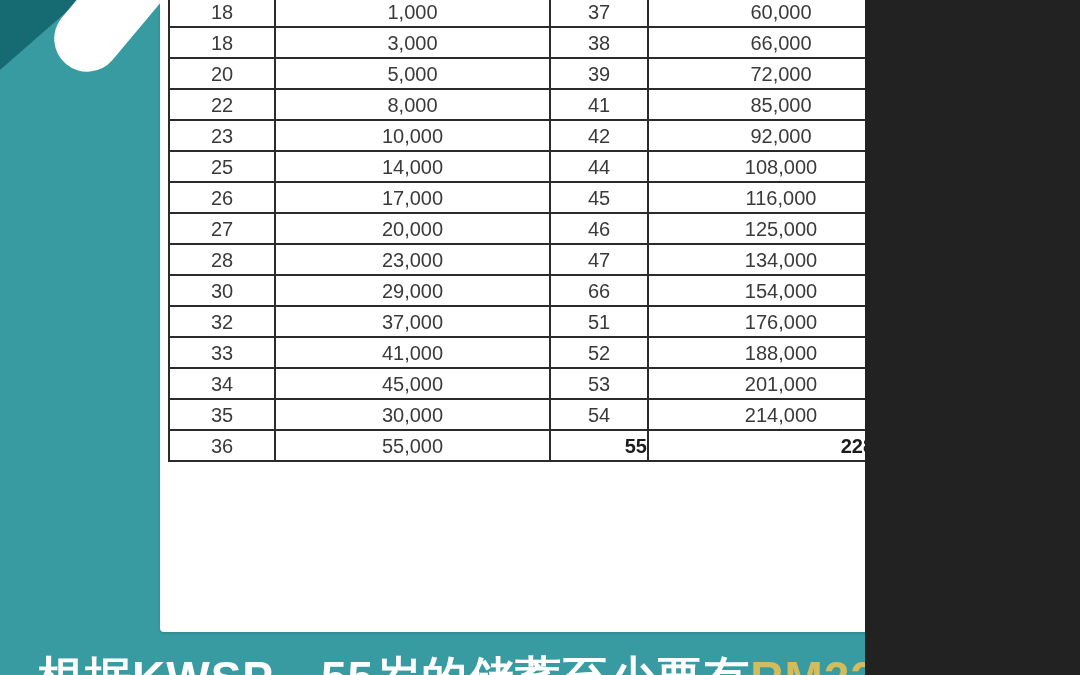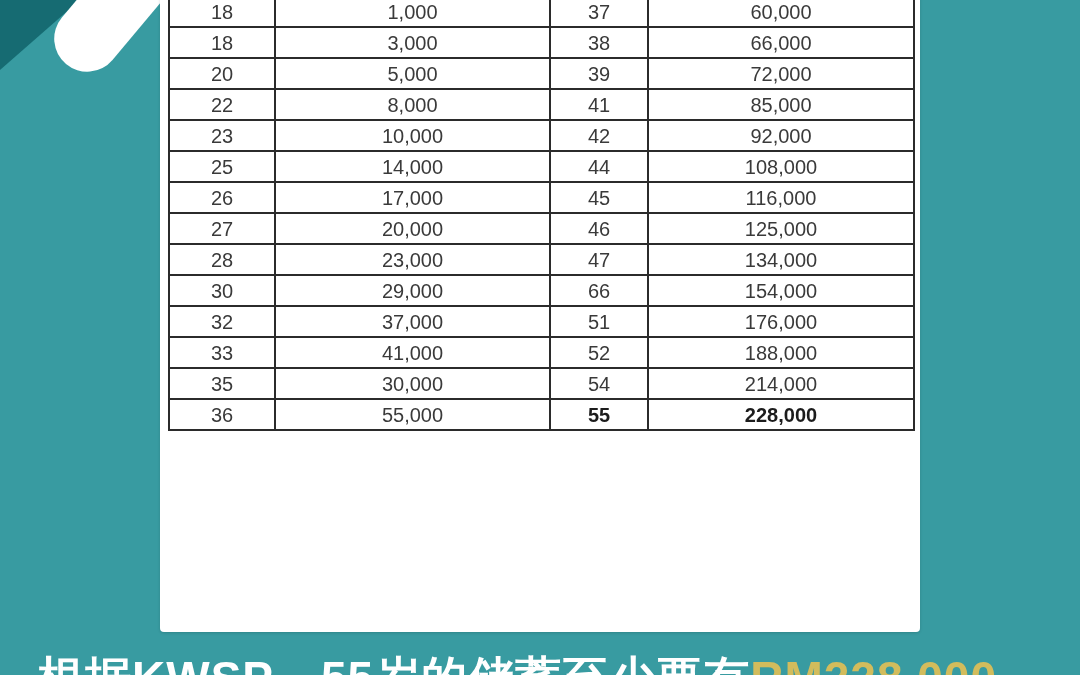--- a/index.html
+++ b/index.html
@@ -2,21 +2,21 @@
 <html style="--teal: #389ba1; --dark-teal: #166b72; --card: #ffffff; --border: #2b2b2b; --text: #3a3a3a; --caption: #ffffff; --gold: #d2bc5c;"><head>
 <meta charset="utf-8">
 <style>
   :root{
     --teal:#389ba1; --dark-teal:#166b72; --card:#ffffff;
     --border:#2b2b2b; --text:#3a3a3a; --caption:#ffffff; --gold:#d2bc5c;
   }
   *{margin:0;padding:0;box-sizing:border-box;}
   html,body{width:1080px;height:675px;overflow:hidden;background:#222;}
   .viewport{
-    position:relative;width:1080px;height:675px;overflow:hidden;
+    position:relative;width:865px;height:675px;overflow:hidden;
     background:var(--teal);
     font-family:"Liberation Sans","DejaVu Sans",sans-serif;
   }
   .corner-triangle{
     position:absolute;left:0;top:0;width:200px;height:200px;
     background:var(--dark-teal);
     clip-path:polygon(0 0,40% 0,0 35%);
   }
   .stripe{
     position:absolute;left:33px;top:-136px;width:66px;height:200px;
@@ -30,21 +30,21 @@
     box-shadow:0 1px 3px rgba(0,0,0,0.15);
   }
   table.savings{
     border-collapse:collapse;table-layout:fixed;width:745px;
   }
   table.savings td{
     border:2px solid var(--border);
     height:31px;text-align:center;vertical-align:middle;
     font-size:20px;color:var(--text);line-height:1;padding:0;
   }
-  table.savings td.bold{font-weight:bold;color:#1c1c1c;}
+  table.savings td.bold{font-weight:bold;color:#1c1c1c;text-align:right;}
   .caption{
     position:absolute;left:38px;top:648px;
     font-size:46px;font-weight:bold;white-space:nowrap;
     color:var(--caption);letter-spacing:1px;
   }
   .caption .highlight{color:var(--gold);}
 </style>
 </head>
 <body>
 
@@ -127,20 +127,26 @@
             <td>51</td>
             <td>176,000</td>
           </tr>
           <tr>
             <td>33</td>
             <td>41,000</td>
             <td>52</td>
             <td>188,000</td>
           </tr>
           <tr>
+            <td>34</td>
+            <td>45,000</td>
+            <td>53</td>
+            <td>201,000</td>
+          </tr>
+          <tr>
             <td>35</td>
             <td>30,000</td>
             <td>54</td>
             <td>214,000</td>
           </tr>
           <tr>
             <td>36</td>
             <td>55,000</td>
             <td class="bold">55</td>
             <td class="bold">228,000</td>

